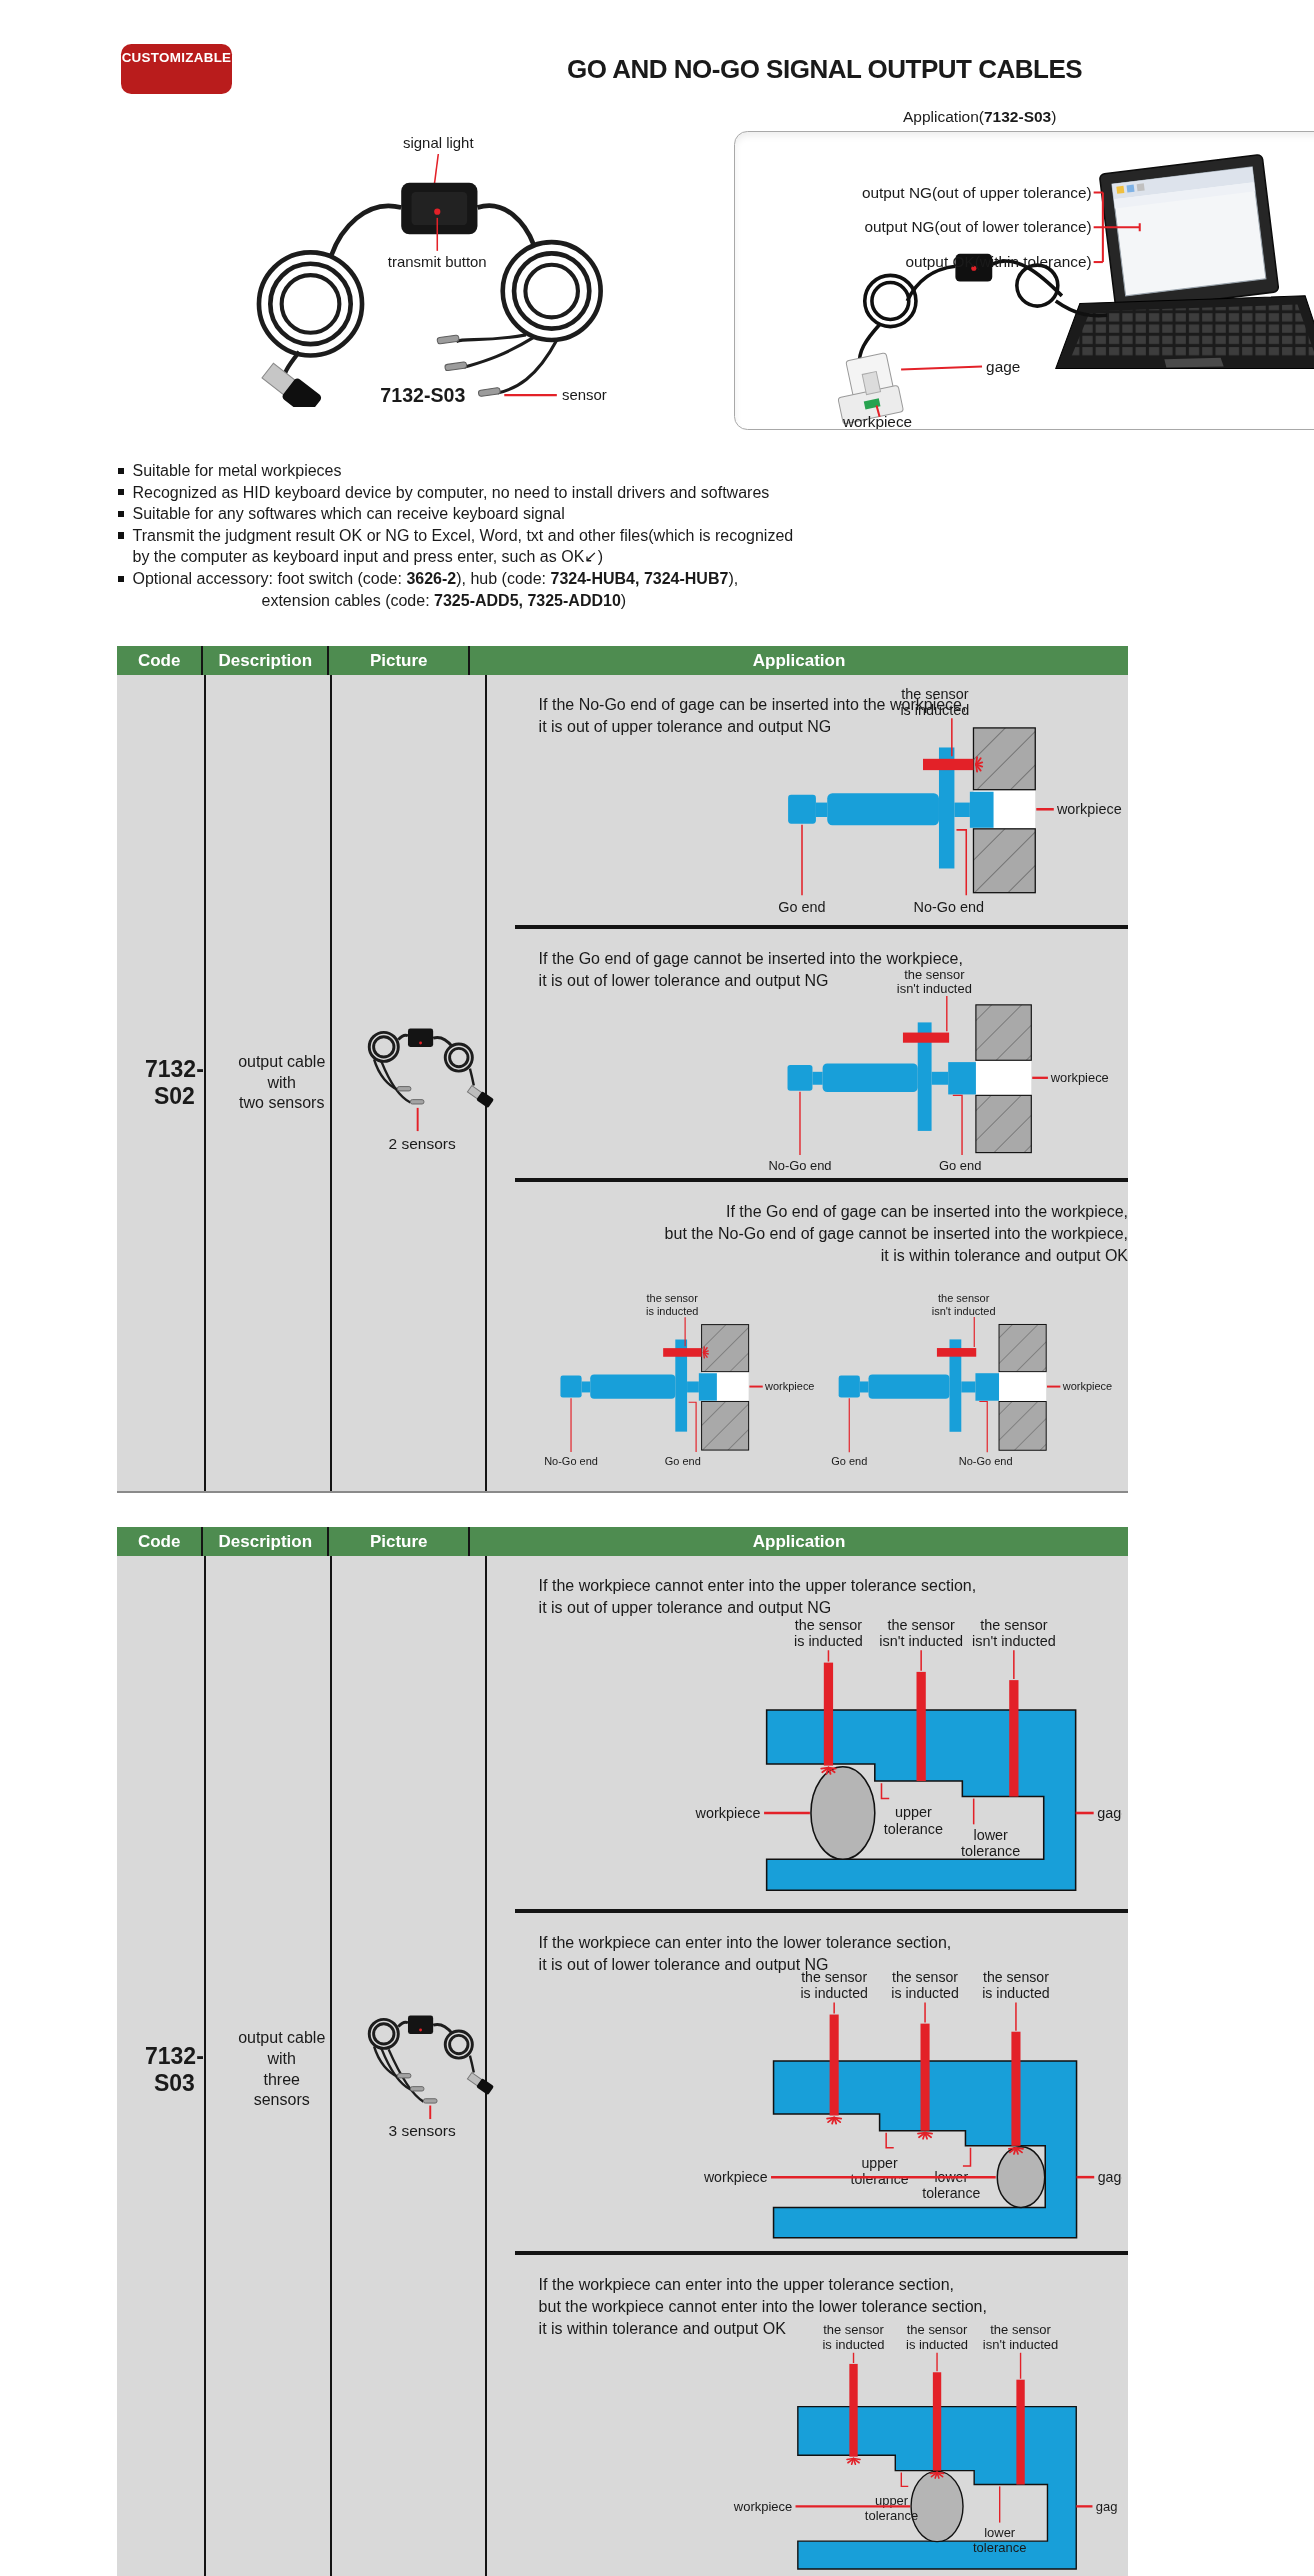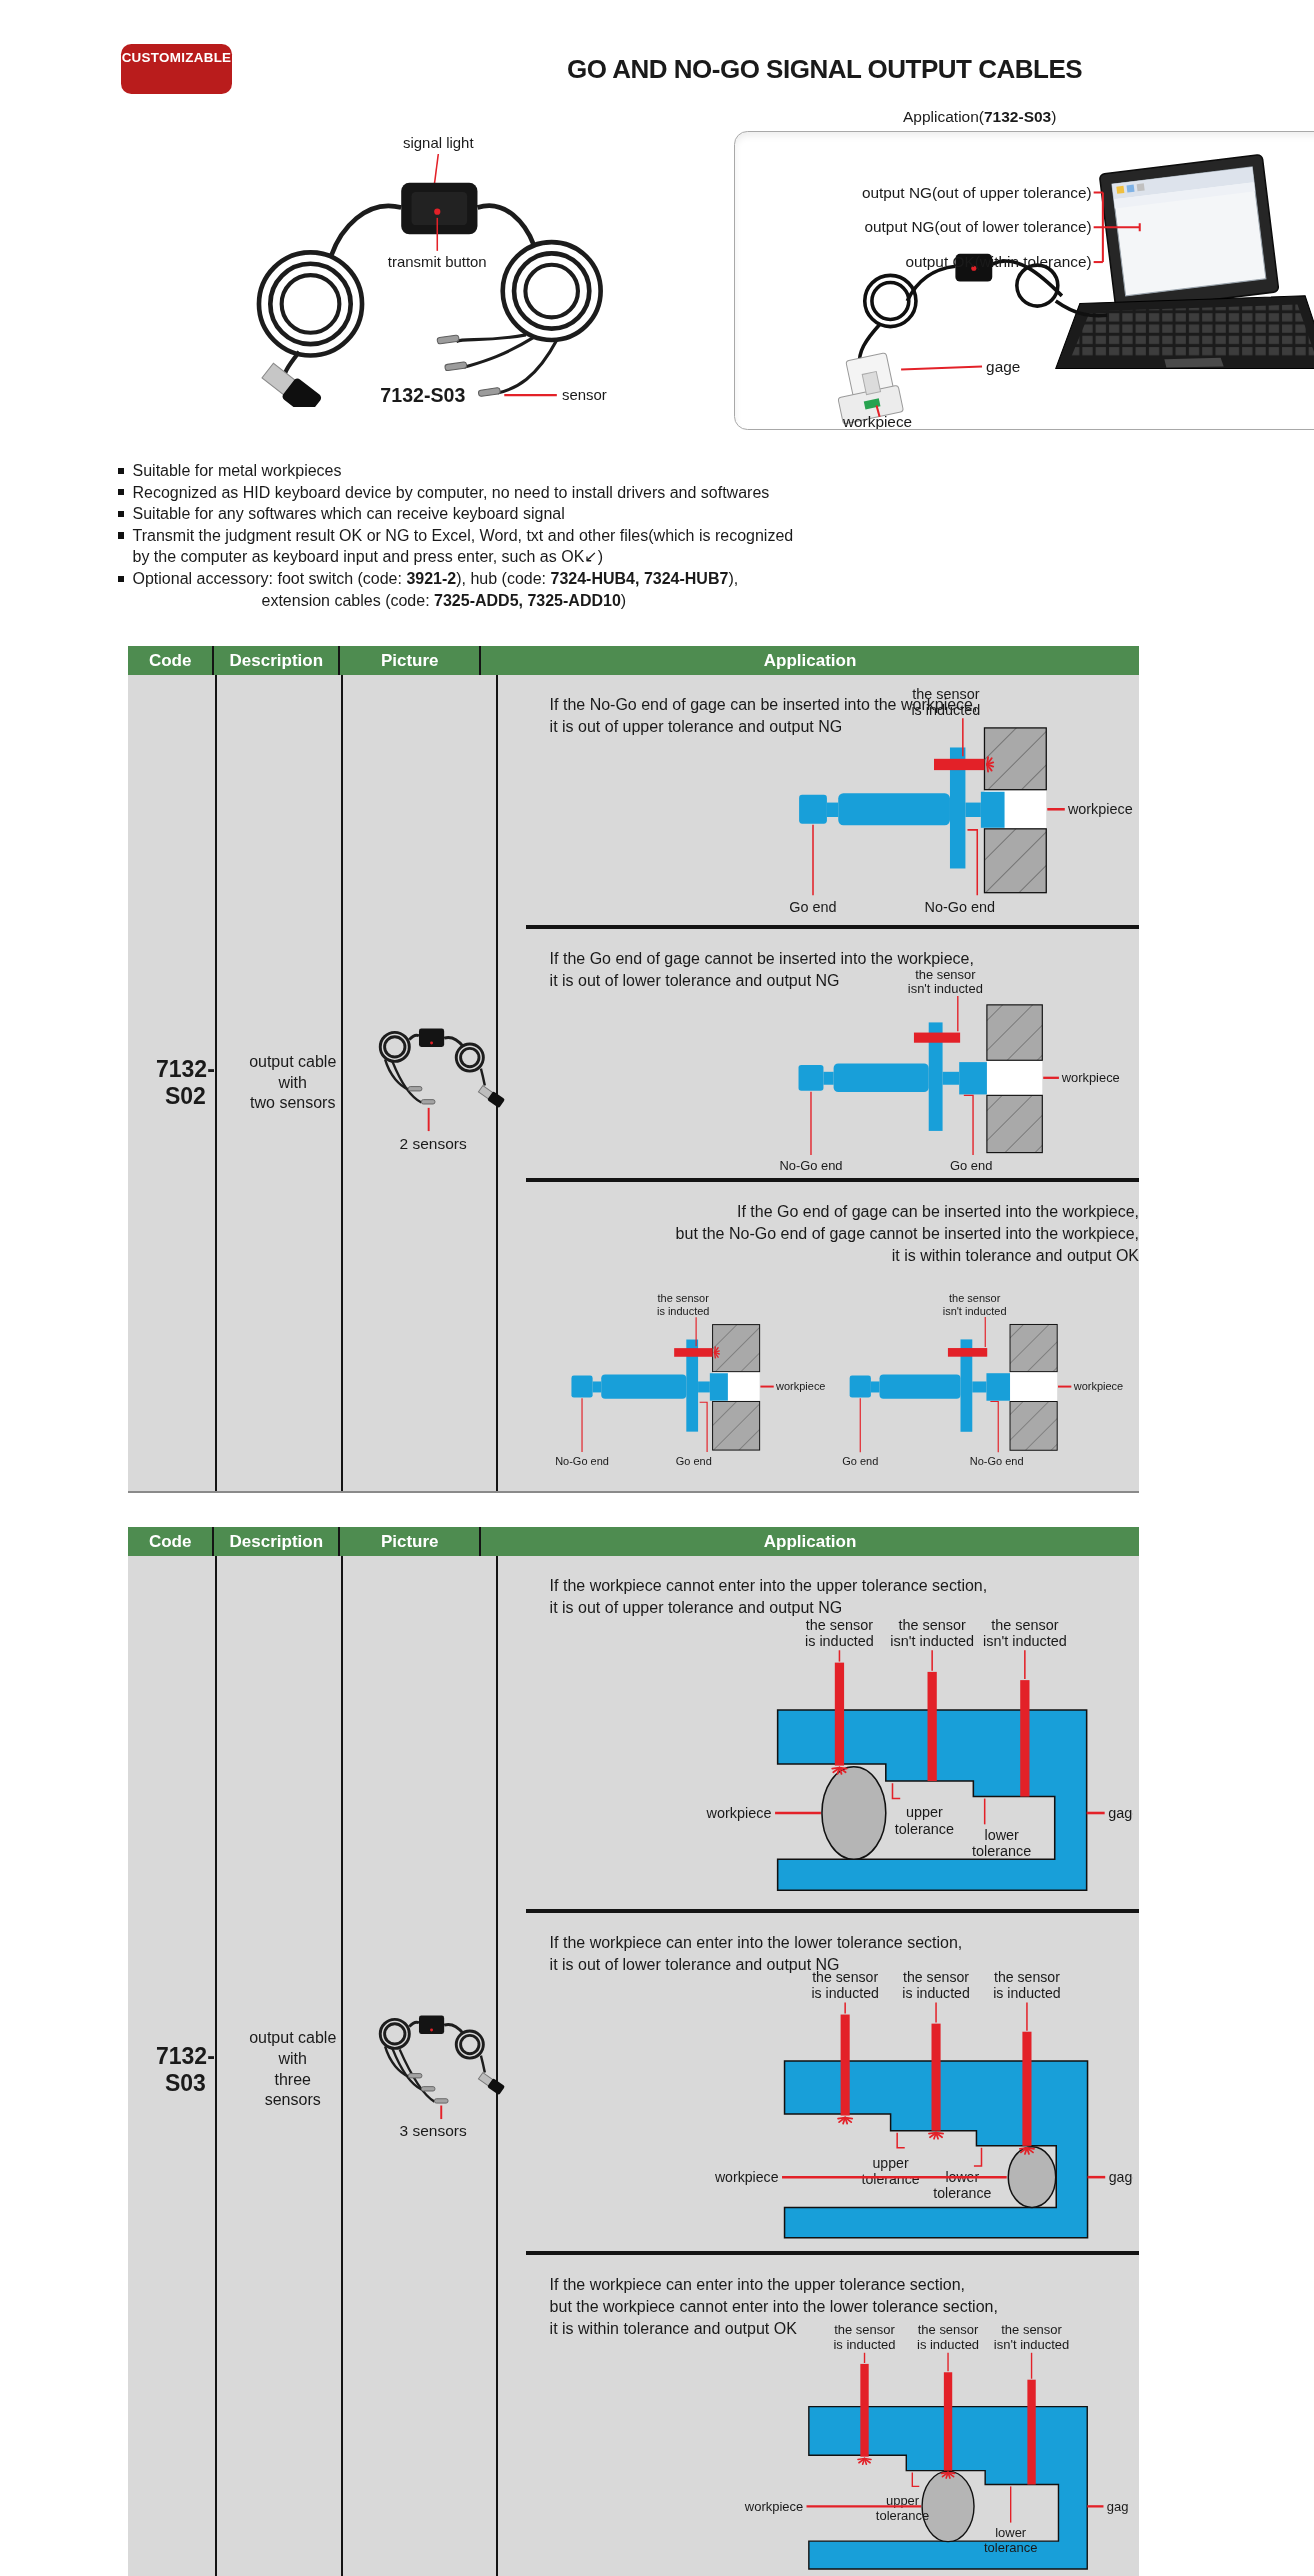--- a/index.html
+++ b/index.html
@@ -17,21 +17,21 @@
 
   .product-fig{position:absolute;left:196px;top:121px;width:464px;height:286px;}
 
   .features{position:absolute;left:117px;top:460px;width:1030px;list-style:none;margin:0;padding:0;font-size:16px;line-height:21.6px;}
   .features li{position:relative;padding-left:15.5px;}
   .blt{position:absolute;left:1px;top:7.7px;width:6.2px;height:6.2px;background:#111;}
   .ftxt{white-space:pre-line;}
   .features b{font-weight:bold;}
   .optline2{display:block;margin-left:129px;}
 
-  .tbl{position:absolute;left:128px;width:1011px;border-radius:6px;}
+  .tbl{position:absolute;left:117px;width:1011px;border-radius:6px;}
   .thead{display:flex;height:29px;background:#4e8c50;}
   .th{color:#fff;font-weight:bold;font-size:17px;display:flex;align-items:center;justify-content:center;box-sizing:border-box;}
   .c1{width:95px;} .c2{width:139px;} .c3{width:155px;} .c4{width:726px;}
   .bdr{border-right:2.6px solid #141414;}
   .tbody{display:flex;background:#d9d9d9;border-bottom:2.1px solid #8a8a8a;}
   .col{box-sizing:border-box;display:flex;flex-direction:column;align-items:center;justify-content:center;padding-left:28px;}
   .code-cell{font-size:23px;font-weight:bold;text-align:center;}
   .desc-cell{font-size:16px;line-height:20.6px;text-align:center;white-space:pre-line;}
   .pic-label{font-size:15.5px;text-align:center;margin-top:1px;}
   .appcol{display:flex;flex-direction:column;align-items:stretch;justify-content:flex-start;}
@@ -162,21 +162,21 @@
       <text x="200" y="577" font-size="30" text-anchor="middle">workpiece</text>
     </svg>
   </div>
 
   <ul class="features">
     <li><span class="blt"></span><span class="ftxt">Suitable for metal workpieces</span></li>
     <li><span class="blt"></span><span class="ftxt">Recognized as HID keyboard device by computer, no need to install drivers and softwares</span></li>
     <li><span class="blt"></span><span class="ftxt">Suitable for any softwares which can receive keyboard signal</span></li>
     <li><span class="blt"></span><span class="ftxt">Transmit the judgment result OK or NG to Excel, Word, txt and other files(which is recognized
 by the computer as keyboard input and press enter, such as OK↙)</span></li>
-    <li><span class="blt"></span><span class="ftxt"><span>Optional accessory: foot switch (code: </span><b>3921-2</b><span>), hub (code: </span><b>7324-HUB4, 7324-HUB7</b><span>),</span><span class="optline2"><span>extension cables (code: </span><b>7325-ADD5, 7325-ADD10</b><span>)</span></span></span></li>
+    <li><span class="blt"></span><span class="ftxt"><span>Optional accessory: foot switch (code: </span><b>3626-2</b><span>), hub (code: </span><b>7324-HUB4, 7324-HUB7</b><span>),</span><span class="optline2"><span>extension cables (code: </span><b>7325-ADD5, 7325-ADD10</b><span>)</span></span></span></li>
   </ul>
 
   <div class="tbl" style="top:646px;">
     <div class="thead">
       <div class="th c1 bdr">Code</div>
       <div class="th c2 bdr">Description</div>
       <div class="th c3 bdr">Picture</div>
       <div class="th c4">Application</div>
     </div>
     <div class="tbody" style="height:816px;">

